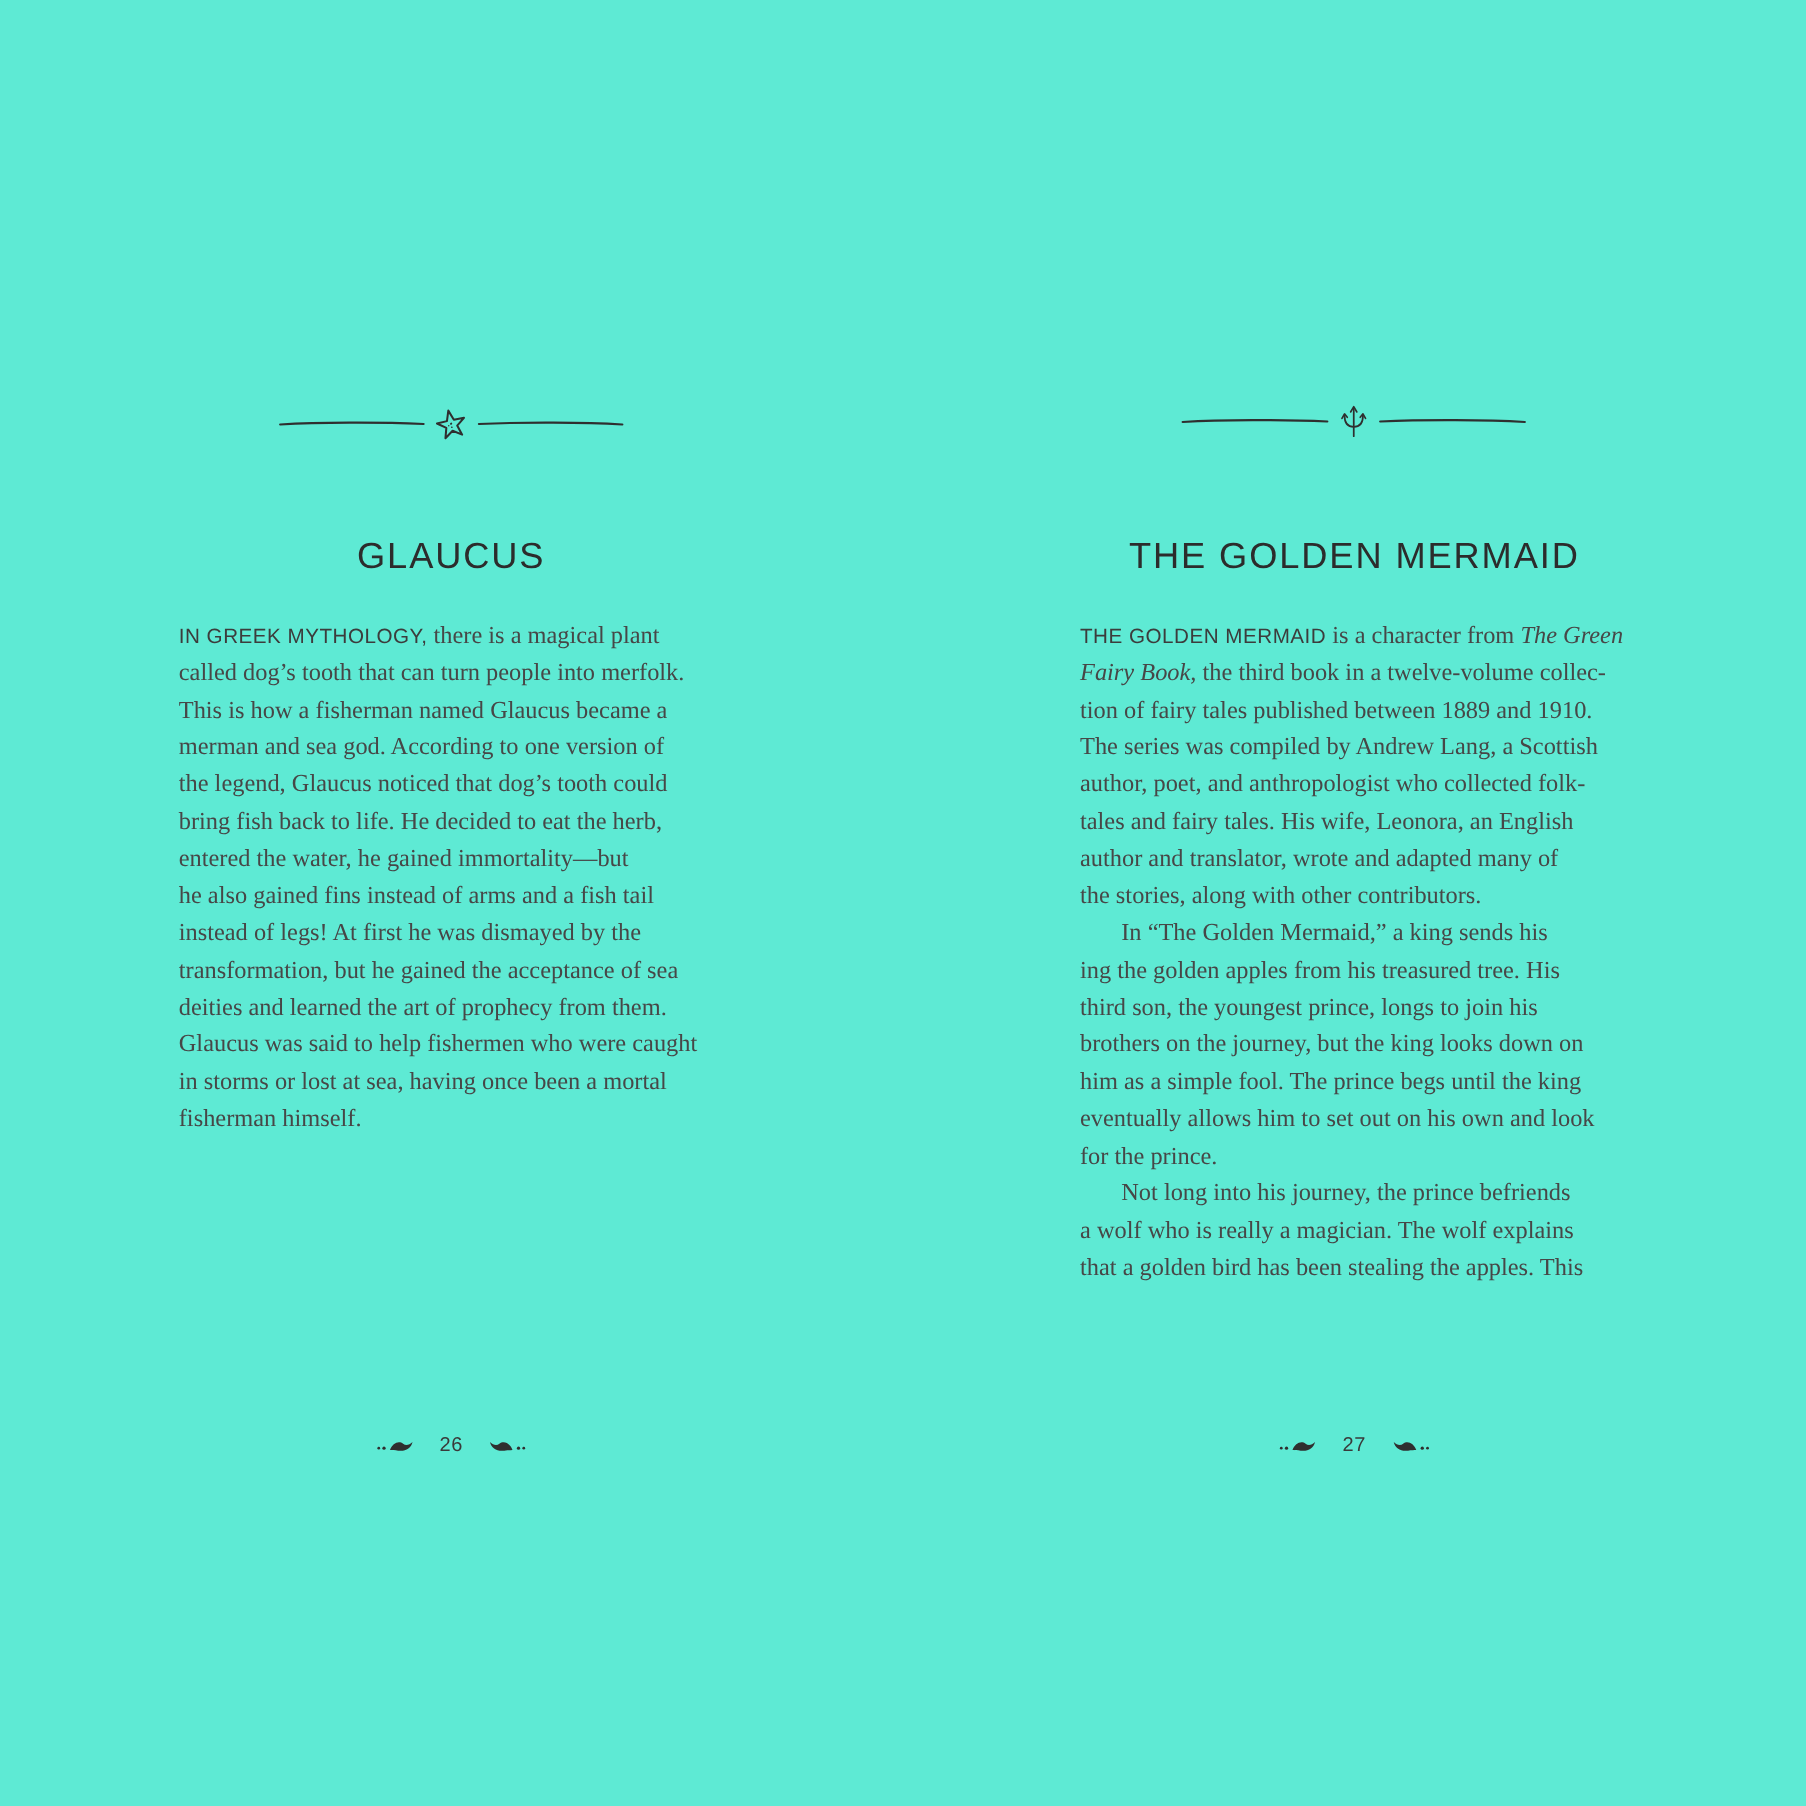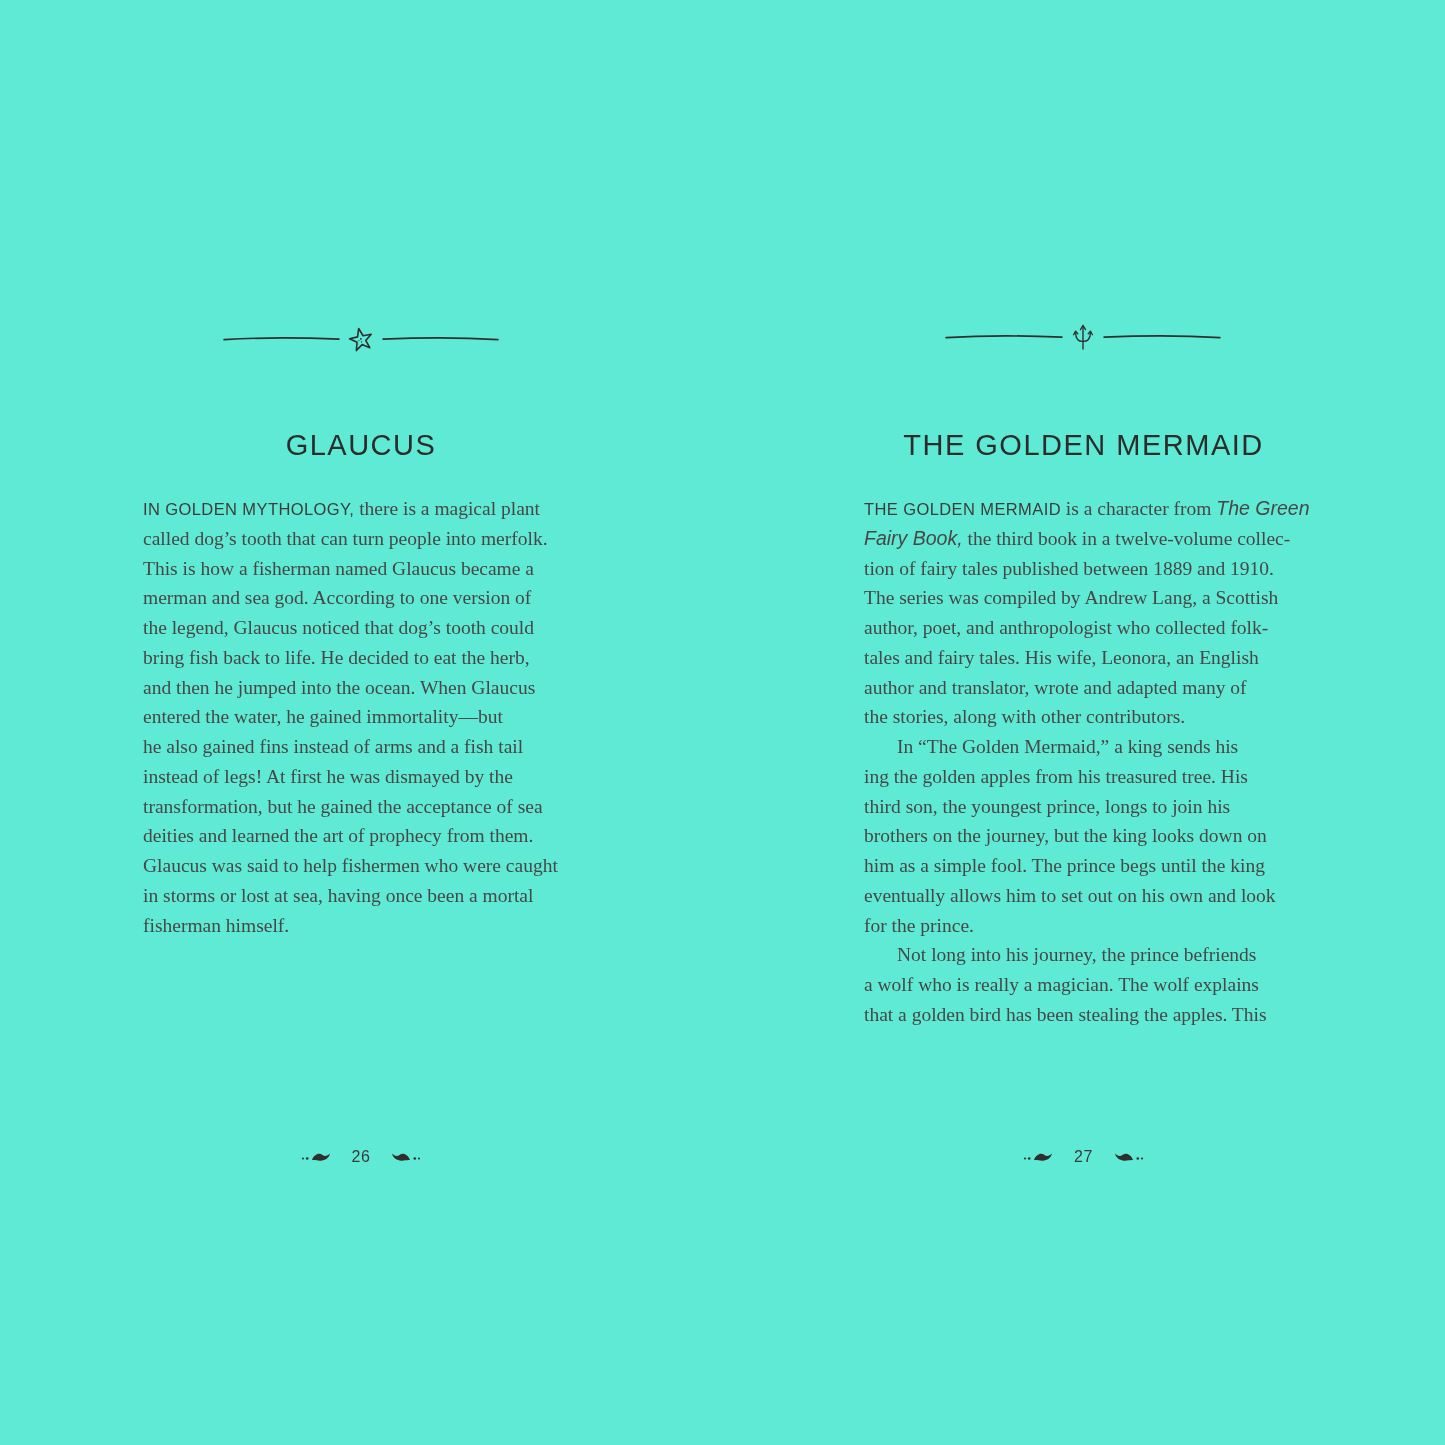--- a/index.html
+++ b/index.html
@@ -48,21 +48,21 @@
     font-size: 19.5px;
     line-height: 29.75px;
   }
   .page-left  .body-text { left: 143px; }
   .page-right .body-text { left: 142px; }
 
   .body-line { white-space: nowrap; height: 29.75px; }
   .body-line.indent { padding-left: 33px; }
 
   .seg-normal { font-family: "Liberation Serif", serif; }
-  .seg-italic { font-family: Liberation Sans, sans-serif; font-style: italic; }
+  .seg-italic { font-family: Liberation Serif, serif; font-style: italic; }
   .seg-lead {
     font-family: "Liberation Sans", sans-serif;
     font-size: 16.5px;
     letter-spacing: 0.4px;
     color: #3c3c3c;
   }
 
   .page-footer {
     position: absolute;
     left: 0; width: 100%;
@@ -101,27 +101,26 @@
         </svg>
       </span>
       <svg class="rule" viewBox="0 0 110 8" preserveAspectRatio="none">
         <path d="M2 4.2 C 35 2.6, 80 2.8, 108 4.6" class="stroke-art" stroke-width="1.7"></path>
       </svg>
     </div>
 
     <div class="chapter-title">GLAUCUS</div>
 
     <div class="body-text">
-        <div class="body-line"><span class="seg-lead">IN GOLDEN MYTHOLOGY,</span><span class="seg-normal"> there is a magical plant</span></div>
+        <div class="body-line"><span class="seg-lead">IN GREEK MYTHOLOGY,</span><span class="seg-normal"> there is a magical plant</span></div>
         <div class="body-line"><span class="seg-normal">called dog’s tooth that can turn people into merfolk.</span></div>
         <div class="body-line"><span class="seg-normal">This is how a fisherman named Glaucus became a</span></div>
         <div class="body-line"><span class="seg-normal">merman and sea god. According to one version of</span></div>
         <div class="body-line"><span class="seg-normal">the legend, Glaucus noticed that dog’s tooth could</span></div>
         <div class="body-line"><span class="seg-normal">bring fish back to life. He decided to eat the herb,</span></div>
-        <div class="body-line"><span class="seg-normal">and then he jumped into the ocean. When Glaucus</span></div>
         <div class="body-line"><span class="seg-normal">entered the water, he gained immortality—but</span></div>
         <div class="body-line"><span class="seg-normal">he also gained fins instead of arms and a fish tail</span></div>
         <div class="body-line"><span class="seg-normal">instead of legs! At first he was dismayed by the</span></div>
         <div class="body-line"><span class="seg-normal">transformation, but he gained the acceptance of sea</span></div>
         <div class="body-line"><span class="seg-normal">deities and learned the art of prophecy from them.</span></div>
         <div class="body-line"><span class="seg-normal">Glaucus was said to help fishermen who were caught</span></div>
         <div class="body-line"><span class="seg-normal">in storms or lost at sea, having once been a mortal</span></div>
         <div class="body-line"><span class="seg-normal">fisherman himself.</span></div>
       </div>
 

